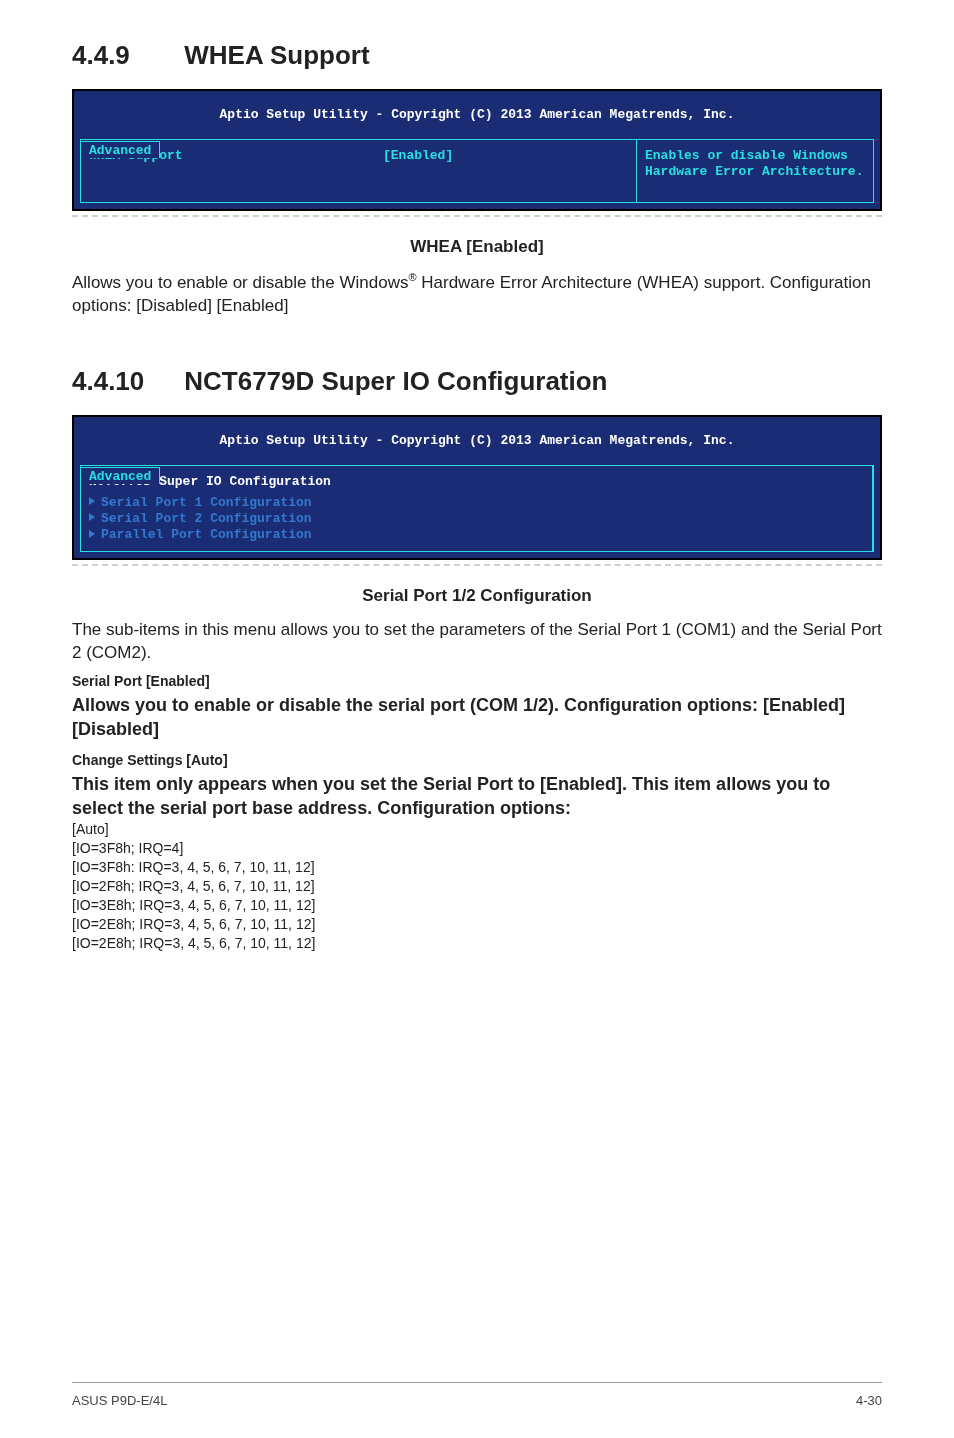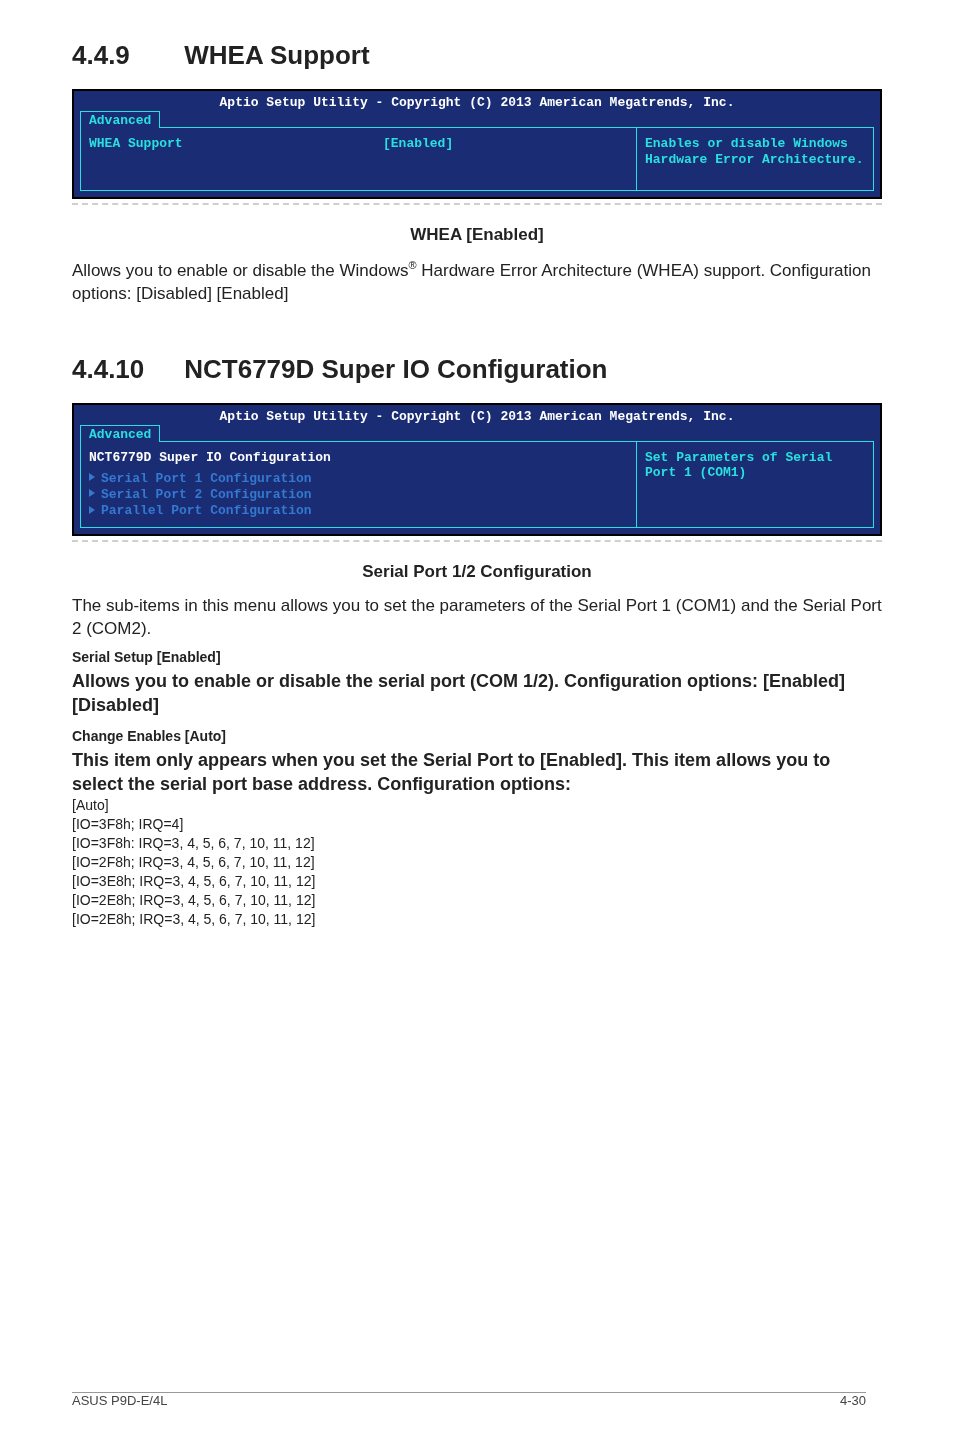--- a/index.html
+++ b/index.html
@@ -35,35 +35,35 @@
     margin-bottom:4px;
     padding:0;
   }
   .bios-title-row{
     display:flex;
     align-items:flex-end;
     padding:4px 6px 0 6px;
     color:#fff;
     font-weight:bold;
   }
-  .bios-title-text{flex:1; text-align:center;}
+  .bios-title-text{flex:1; text-align:center;margin-top:12px;}
   .bios-tab-wrap{
     padding:0 6px;
     display:flex;
   }
   .bios-tab{
     display:inline-block; 
     border:1px solid var(--bios-cyan); 
     border-bottom:none;
     padding:1px 8px 0 8px; 
     color:var(--bios-cyan); 
     font-weight:bold;
     background:var(--bios-blue);
     position:relative;
-    top:1px;
+    top:19px;
   }
   .bios-body{
     display:flex;
     margin:0 6px 6px 6px;
     border:1px solid var(--bios-cyan);
   }
   .bios-left{
     flex:1;
     padding:8px 8px;
     border-right:1px solid var(--bios-cyan);
@@ -103,22 +103,23 @@
   .body-h3{font-size:17px; font-weight:bold; margin:0 0 6px 0;text-align:center;}
   .body-p{font-size:17px; line-height:1.35; margin:13px 0 20px 0;}
   .body-p sup{font-size:11px;}
   .body-h4{font-size:14px; font-weight:bold; margin:0 0 4px 0;}
   .body-small{font-size:18px; line-height:1.35; margin:0 0 10px 0;font-weight:bold;}
   .opts{font-size:14px; line-height:1.35; margin:0;}
   .spacer{height:28px;}
 
   .footer{
     position:absolute;
-    left:72px; right:88px; bottom:30px;
+    left:72px; right:72px; bottom:30px;
     border-top:1px solid #999;
+    padding-top:10px;
     display:flex; justify-content:space-between;
     font-size:13px; color:#444;
   }
 </style>
 </head>
 <body>
 
 <h2 class="section-heading">
   <span class="num">4.4.9</span>
   <span>WHEA Support</span>
@@ -164,34 +165,31 @@
   <div class="bios-tab-wrap">
     <span class="bios-tab">Advanced</span>
   </div>
   <div class="bios-body">
     <div class="bios-left">
       <div class="header-line">NCT6779D Super IO Configuration</div>
       <div class="menu-item">Serial Port 1 Configuration</div>
       <div class="menu-item">Serial Port 2 Configuration</div>
       <div class="menu-item">Parallel Port Configuration</div>
     </div>
-    <div class="bios-right">
-      <span>Set Parameters of Serial Port 1 (COM1)</span>
-    </div>
   </div>
 </div>
 <hr class="dash-divider">
 
 <div class="body-h3">Serial Port 1/2 Configuration</div>
 <p class="body-p" style="margin-bottom:8px;">The sub-items in this menu allows you to set the parameters of the Serial Port 1 (COM1) and the Serial Port 2 (COM2).</p>
 
-<div class="body-h4">Serial Setup [Enabled]</div>
+<div class="body-h4">Serial Port [Enabled]</div>
 <p class="body-small">Allows you to enable or disable the serial port (COM 1/2). Configuration options: [Enabled] [Disabled]</p>
 
-<div class="body-h4">Change Enables [Auto]</div>
+<div class="body-h4">Change Settings [Auto]</div>
 <p class="body-small" style="margin-bottom:0;">This item only appears when you set the Serial Port to [Enabled]. This item allows you to select the serial port base address. Configuration options:</p>
 <div class="opts">[Auto]</div>
 <div class="opts">[IO=3F8h; IRQ=4]</div>
 <div class="opts">[IO=3F8h: IRQ=3, 4, 5, 6, 7, 10, 11, 12]</div>
 <div class="opts">[IO=2F8h; IRQ=3, 4, 5, 6, 7, 10, 11, 12]</div>
 <div class="opts">[IO=3E8h; IRQ=3, 4, 5, 6, 7, 10, 11, 12]</div>
 <div class="opts">[IO=2E8h; IRQ=3, 4, 5, 6, 7, 10, 11, 12]</div>
 <div class="opts">[IO=2E8h; IRQ=3, 4, 5, 6, 7, 10, 11, 12]</div>
 
 <div class="footer">

